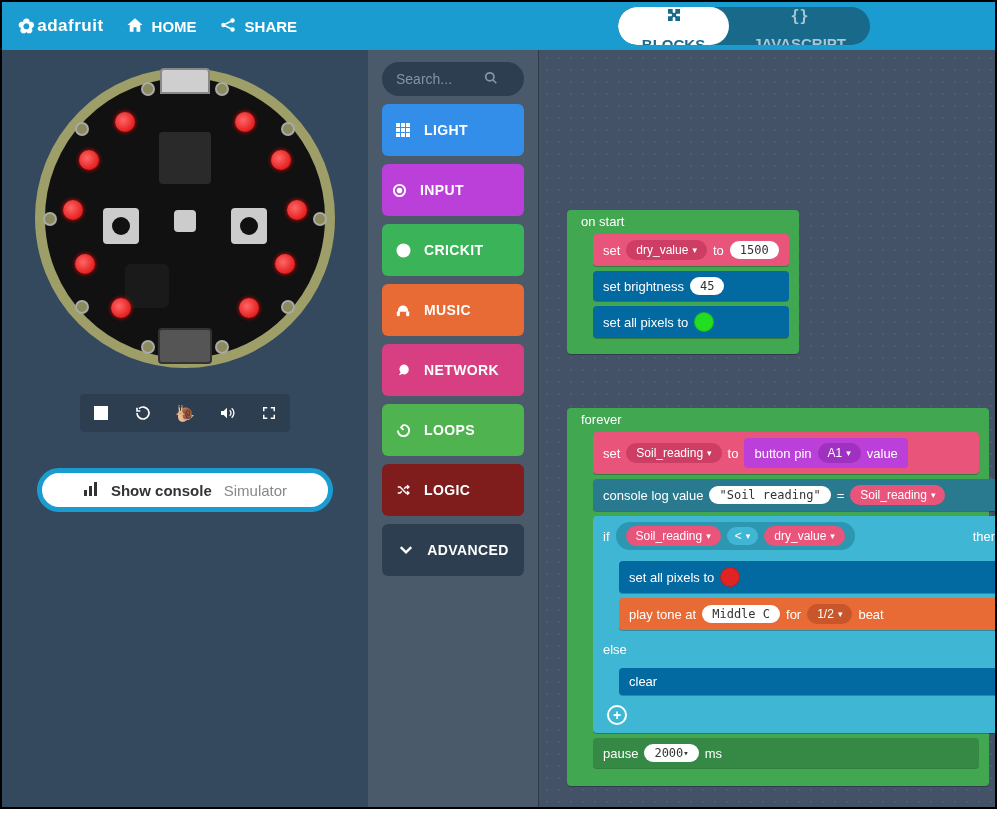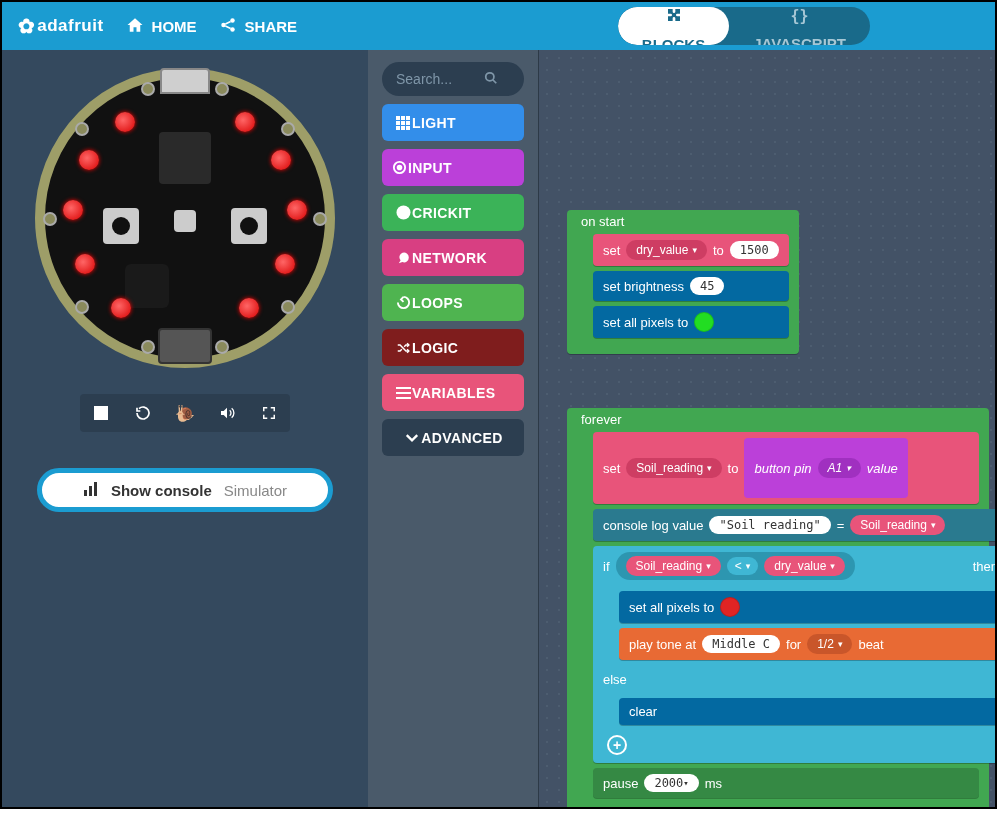--- a/index.html
+++ b/index.html
@@ -40,21 +40,21 @@
 .console-btn { margin-top: 36px; width: 296px; height: 44px; border: 5px solid #1b9cd1; background: #fff; border-radius: 30px; display: flex; align-items: center; justify-content: center; gap: 12px; font-size: 15px; cursor:pointer; }
 .console-btn .bold { font-weight: 700; color:#333; }
 .console-btn .light { color: #888; }
 
 
 .toolbox { width: 170px; background: #4a5a6a; padding: 12px 14px; display: flex; flex-direction: column; gap: 8px; }
 .search { background: #2c3e50; border-radius: 24px; height: 34px; display: flex; align-items: center; padding: 0 14px; color: #7f96a8; font-size: 14px; gap:8px;}
 .search input { background: transparent; border: none; outline: none; color: #cfe0ee; font-size: 14px; width: 80px; }
 .search input::placeholder { color: #7f96a8; }
 
-.cat { height: 37px; border-radius: 6px; display: flex; align-items: center; padding: 0 12px; color: #fff; font-weight: 700; font-size: 14px; gap: 0; cursor: pointer; letter-spacing: 0.4px; text-align: center;}
+.cat { height: 52px; border-radius: 6px; display: flex; align-items: center; padding: 0 12px; color: #fff; font-weight: 700; font-size: 14px; gap: 12px; cursor: pointer; letter-spacing: 0.4px; text-align: center;}
 .cat .ico { width: 18px; display:flex; justify-content:center;}
 .cat-light { background: #338eea; }
 .cat-input { background: #bb40d9; padding-left: 8px; }
 .cat-crickit { background: #3bb358; }
 .cat-music { background: #e86a34; }
 .cat-network { background: #d83f82; }
 .cat-loops { background: #4fb450; }
 .cat-logic { background: #7f1d1d; }
 .cat-variables { background: #e8547a; }
 .cat-math { background: #7653c4; }
@@ -246,20 +246,30 @@
           <span>INPUT</span>
         </div>
       <div class="cat cat-crickit">
           <span class="ico">
             <svg width="15" height="15">
               <circle cx="7.5" cy="7.5" r="7" fill="#fff"></circle>
             </svg>
           </span>
           <span>CRICKIT</span>
         </div>
+      <div class="cat cat-music">
+          <span class="ico">
+            <svg width="16" height="15" viewBox="0 0 24 24" fill="#fff">
+              <path d="M4 14v-2a8 8 0 0116 0v2"></path>
+              <rect x="2" y="13" width="5" height="8" rx="2"></rect>
+              <rect x="17" y="13" width="5" height="8" rx="2"></rect>
+            </svg>
+          </span>
+          <span>MUSIC</span>
+        </div>
       <div class="cat cat-network">
           <span class="ico">
             <svg width="15" height="14" viewBox="0 0 24 24" fill="#fff">
               <path d="M21 11a8 8 0 10-14 5l-3 5 6-2a8 8 0 0011-8z"></path>
             </svg>
           </span>
           <span>NETWORK</span>
         </div>
       <div class="cat cat-loops">
           <span class="ico">
@@ -271,30 +281,20 @@
           <span>LOOPS</span>
         </div>
       <div class="cat cat-logic">
           <span class="ico">
             <svg width="16" height="14" viewBox="0 0 24 24" fill="none" stroke="#fff" stroke-width="2.5">
               <path d="M3 7h4l10 10h4M3 17h4l3-3M14 10l3-3h4"></path>
               <path d="M19 4l3 3-3 3M19 14l3 3-3 3"></path>
             </svg>
           </span>
           <span>LOGIC</span>
-        </div>
-      <div class="cat cat-variables">
-          <span class="ico">
-            <svg width="15" height="12">
-              <rect y="0" width="15" height="2" fill="#fff"></rect>
-              <rect y="5" width="15" height="2" fill="#fff"></rect>
-              <rect y="10" width="15" height="2" fill="#fff"></rect>
-            </svg>
-          </span>
-          <span>VARIABLES</span>
         </div>
       <div class="cat cat-advanced">
           <span class="ico">
             <svg width="14" height="10" viewBox="0 0 24 16" fill="none" stroke="#fff" stroke-width="4">
               <path d="M3 3l9 9 9-9"></path>
             </svg>
           </span>
           <span>ADVANCED</span>
         </div>
     </div>
@@ -325,21 +325,21 @@
 
       <div class="block-stack" style="left:28px; top:358px; right:-10px;">
         <div class="c-wrap green-b shadow" style="padding-bottom:16px; width:422px;">
           <div>forever</div>
           <div class="inner" style="gap:5px;">
 
             <div class="stmt pink-b shadow">
               <span>set</span>
               <span class="var-pill pink-d dd">Soil_reading</span>
               <span>to</span>
-              <span class="stmt purple-b" style="padding:20px 10px;font-style:italic;">
+              <span class="stmt purple-b" style="padding:5px 10px;">
                 <span>button pin</span>
                 <span class="var-pill dd" style="background:#a030c0;">A1</span>
                 <span>value</span>
               </span>
             </div>
 
             <div class="stmt teal-b shadow" style="padding-right:0; border-radius:4px 0 0 4px; width:415px;">
               <span>console log value</span>
               <span class="pill">"Soil reading"</span>
               <span>=</span>

